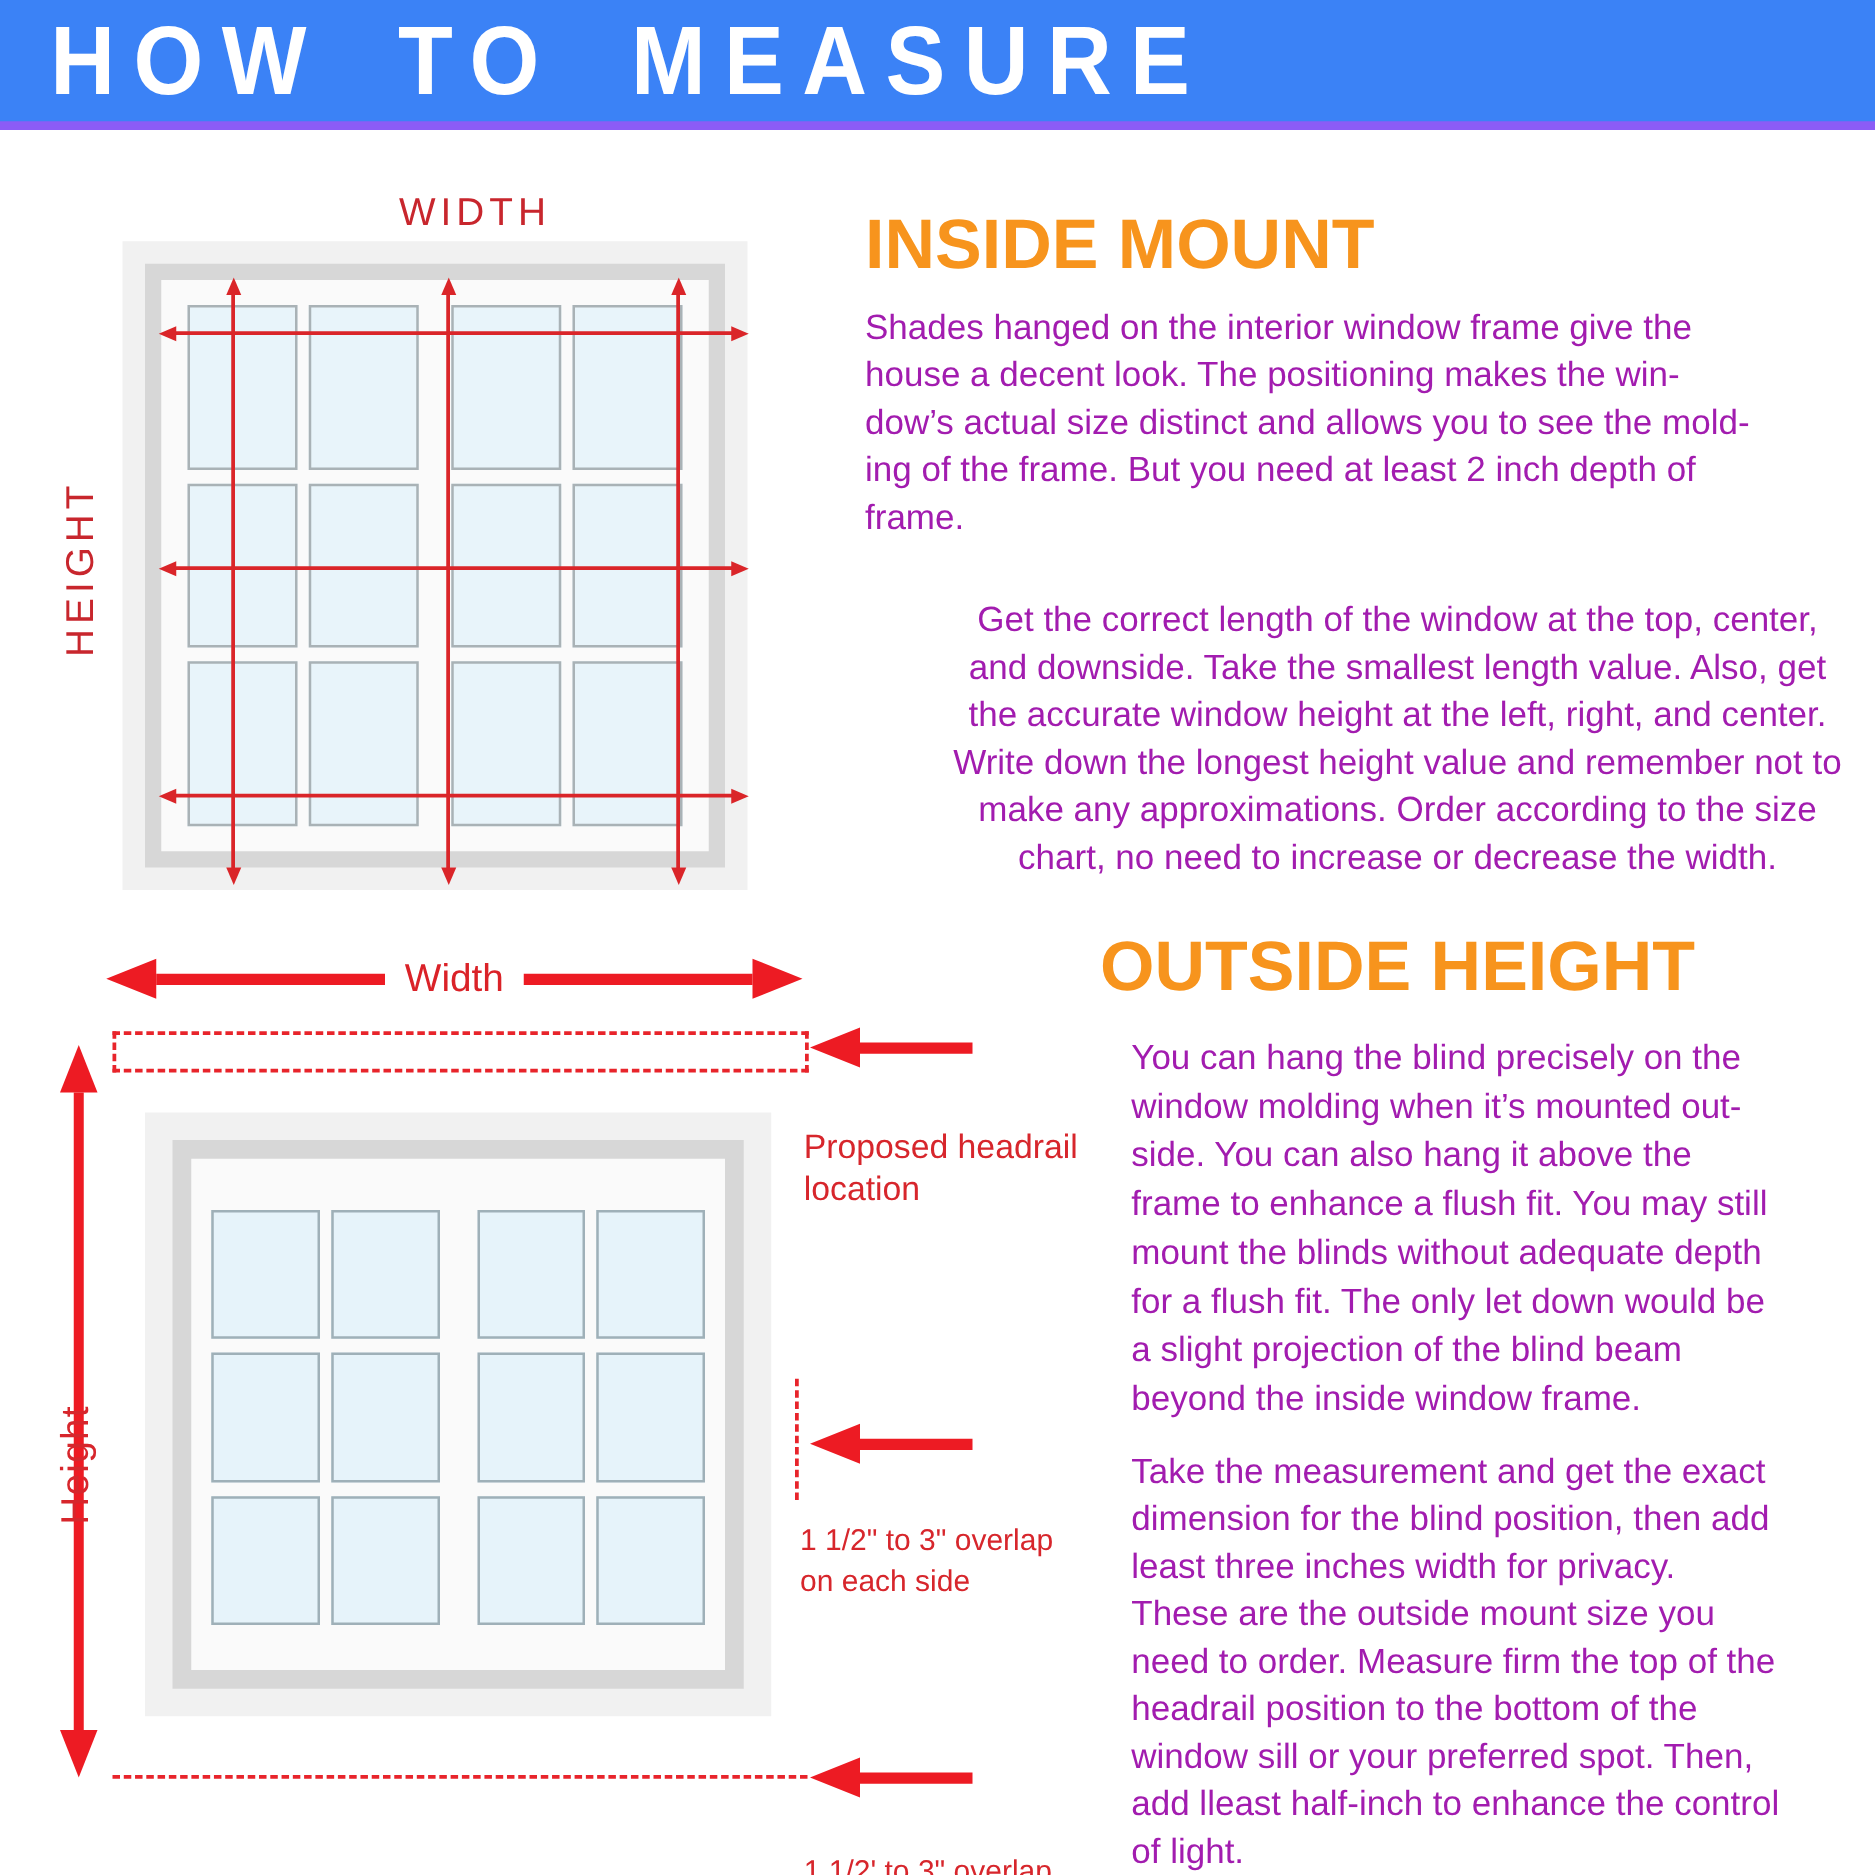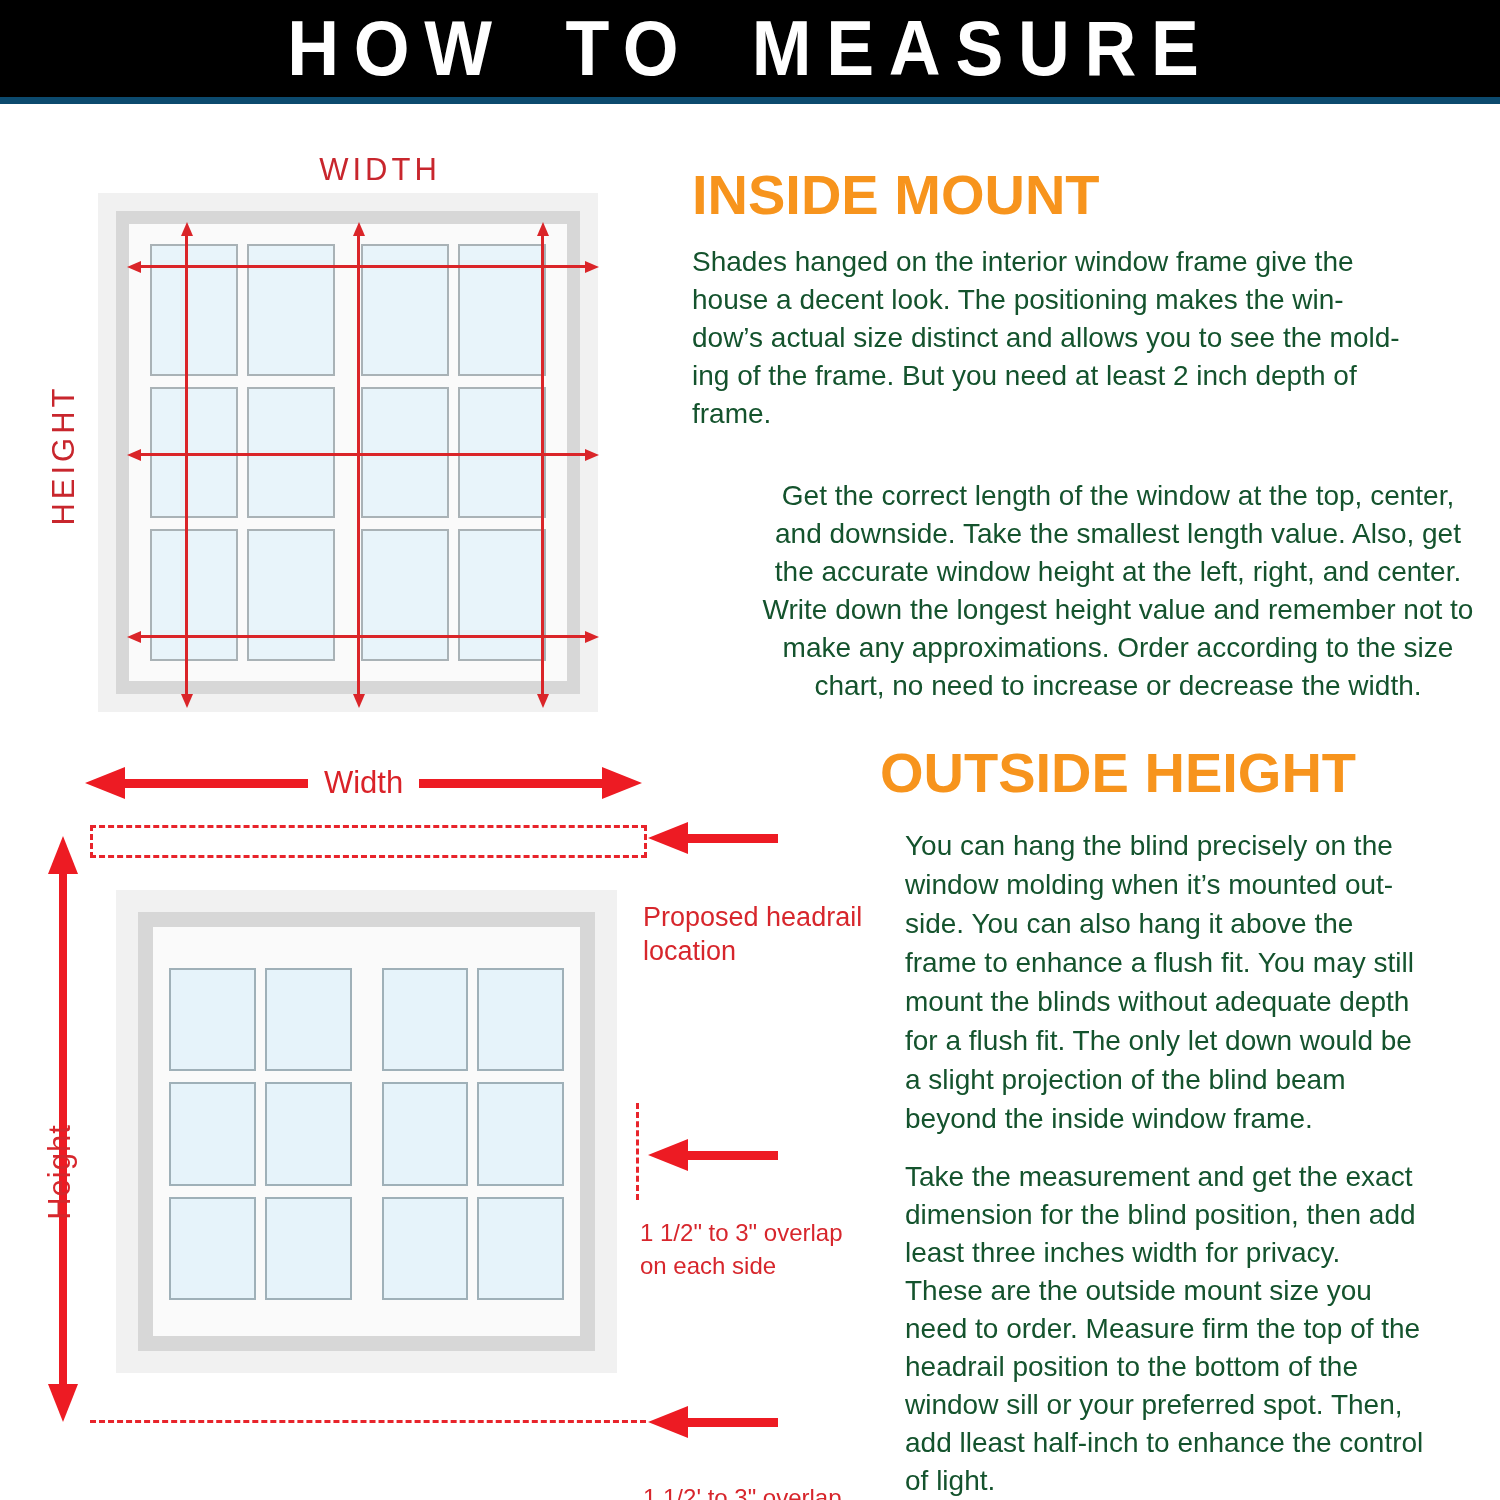--- a/index.html
+++ b/index.html
@@ -1,27 +1,27 @@
 <!DOCTYPE html>
 <html><head>
 <meta charset="utf-8">
 <style>
   html,body{margin:0;padding:0;background:#fff;}
   .page{position:relative;width:1500px;height:1500px;background:#ffffff;overflow:hidden;
         font-family:"Liberation Sans","DejaVu Sans",sans-serif;}
 
   
-  .banner{position:absolute;left:0;top:0;width:1500px;height:97px;background:#000000;
-          border-bottom:7px solid #0c4a6e;display:flex;align-items:center;justify-content:center;}
+  .banner{position:absolute;left:0;top:0;width:1500px;height:97px;background:#3b82f6;
+          border-bottom:7px solid #8b5cf6;display:flex;align-items:center;justify-content:flex-start;}
   .banner-title{color:#ffffff;font-size:78px;font-weight:700;letter-spacing:16px;word-spacing:26px;
                 transform:scaleX(.92);white-space:nowrap;}
 
   
   .pre{white-space:pre-line;}
-  .para{position:absolute;color:#14532d;font-size:28px;line-height:38px;}
+  .para{position:absolute;color:#a21caf;font-size:28px;line-height:38px;}
   .heading{position:absolute;color:#f7941d;font-weight:700;font-size:56px;text-align:left;
            letter-spacing:0px;white-space:nowrap;}
 
   
   .window{position:absolute;background:#f1f1f1;}
   .win-mid{position:absolute;background:#d7d7d7;}
   .window1 .win-mid{inset:18px;}
   .window2 .win-mid{inset:22px;}
   .win-sash{position:absolute;background:#fafafa;display:flex;}
   .window1 .win-sash{inset:31px;padding:20px 21px;gap:26px;}

